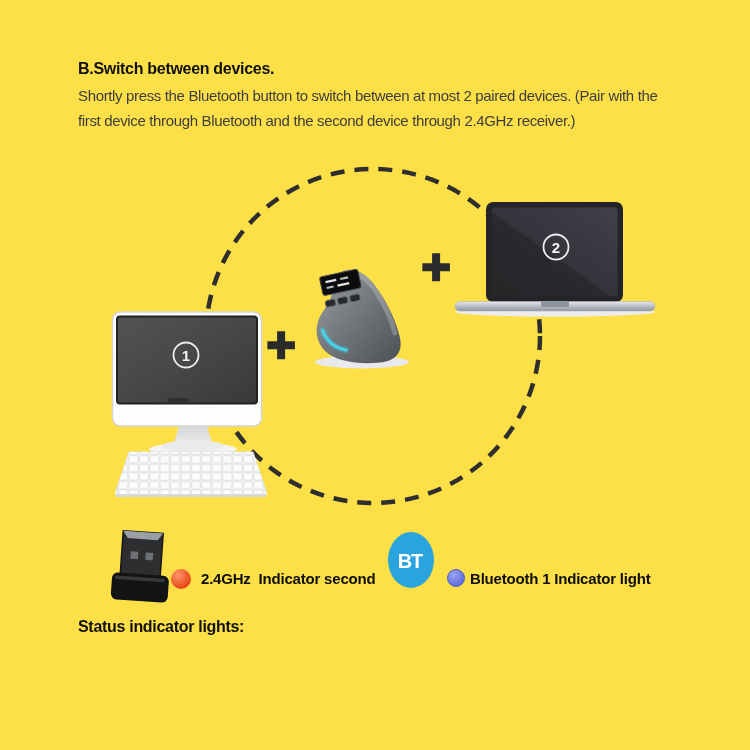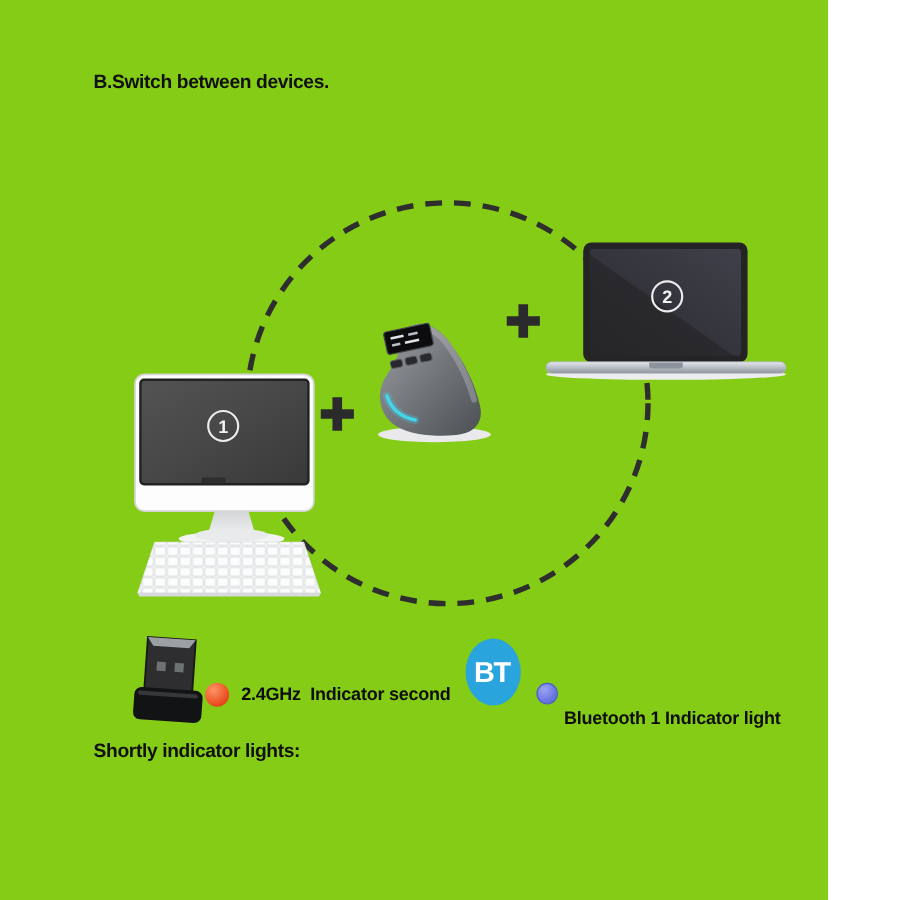--- a/index.html
+++ b/index.html
@@ -1,16 +1,16 @@
 <!DOCTYPE html>
 <html><head>
 <meta charset="utf-8">
 <style>
   html,body{margin:0;padding:0;background:#ffffff;}
-  #page{position:relative;width:690px;height:750px;background:#84cc16;overflow:hidden;
+  #page{position:relative;width:750px;height:750px;background:#fde047;overflow:hidden;
         font-family:"Liberation Sans","DejaVu Sans",sans-serif;}
 
   
   .text-block{position:absolute;left:78px;width:620px;}
   #instructions{top:60px;}
   #status{top:618px;}
   .block-heading{font-size:16px;font-weight:bold;color:#101010;letter-spacing:-0.3px;
                  margin:0 0 5px 0;}
   .block-body{font-size:15px;line-height:25px;color:#3d3d3d;letter-spacing:-0.35px;
               white-space:pre-line;margin:0;}
@@ -19,39 +19,41 @@
   #diagram{position:absolute;left:0;top:0;width:750px;height:750px;}
   .svg-num{font-family:"Liberation Sans","DejaVu Sans",sans-serif;font-weight:bold;
            font-size:15px;fill:#f2f2f2;}
   .svg-plus{font-family:"Liberation Sans","DejaVu Sans",sans-serif;font-weight:bold;
             font-size:50px;fill:#2b2b2d;stroke:#2b2b2d;stroke-width:2.5px;}
 
   
   .legend-label{position:absolute;font-size:15px;font-weight:600;color:#0d0d0d;
                 letter-spacing:-0.2px;white-space:pre;line-height:20px;}
   #receiver-label{left:201px;top:569px;}
-  #bluetooth-label{left:470px;top:589px;}
+  #bluetooth-label{left:470px;top:569px;}
   #usb-receiver{position:absolute;left:98px;top:522px;width:84px;height:84px;}
   #receiver-dot{position:absolute;left:171px;top:569px;width:20px;height:20px;border-radius:50%;
                 background:radial-gradient(circle at 35% 30%, #ff9468 0%, #ea4d1f 65%, #d13c12 100%);}
   #bt-badge{position:absolute;left:388px;top:532px;width:46px;height:56px;border-radius:50%;
             background:#29a4dc;display:flex;align-items:center;justify-content:center;}
-  #bt-badge span{color:#ffffff;font-weight:bold;font-size:24px;letter-spacing:-1px;
+  #bt-badge span{color:#ffffff;font-weight:bold;font-size:20px;letter-spacing:-1px;
                  transform:translate(-1px,1px);}
   #bluetooth-dot{position:absolute;left:447px;top:569px;width:18px;height:18px;border-radius:50%;
                  background:radial-gradient(circle at 35% 30%, #9aa6f2 0%, #6a77e3 60%, #5361d2 100%);
                  border:1px solid #4c5ccb;box-sizing:border-box;}
 </style>
 </head>
 <body>
 
 <div id="page">
 
   <div class="text-block" id="instructions">
     <p class="block-heading">B.Switch between devices.</p>
+    <p class="block-body">Shortly press the Bluetooth button to switch between at most 2 paired devices. (Pair with the
+first device through Bluetooth and the second device through 2.4GHz receiver.)</p>
   </div>
 
   <svg id="diagram" viewBox="0 0 750 750" xmlns="http://www.w3.org/2000/svg">
     <defs>
       <linearGradient id="imacScreen" x1="0" y1="0" x2="1" y2="1">
         <stop offset="0" stop-color="#535353"></stop>
         <stop offset="0.5" stop-color="#474747"></stop>
         <stop offset="1" stop-color="#393939"></stop>
       </linearGradient>
       <linearGradient id="lapScreen" x1="1" y1="0" x2="0" y2="1">
@@ -156,16 +158,16 @@
   <div id="receiver-dot"></div>
   <div class="legend-label" id="receiver-label">2.4GHz  Indicator second</div>
 
   <div id="bt-badge">
     <span>BT</span>
   </div>
   <div id="bluetooth-dot"></div>
   <div class="legend-label" id="bluetooth-label">Bluetooth 1 Indicator light</div>
 
   <div class="text-block" id="status">
-    <p class="block-heading">Shortly indicator lights:</p>
+    <p class="block-heading">Status indicator lights:</p>
   </div>
 
 </div>
 
 </body></html>

